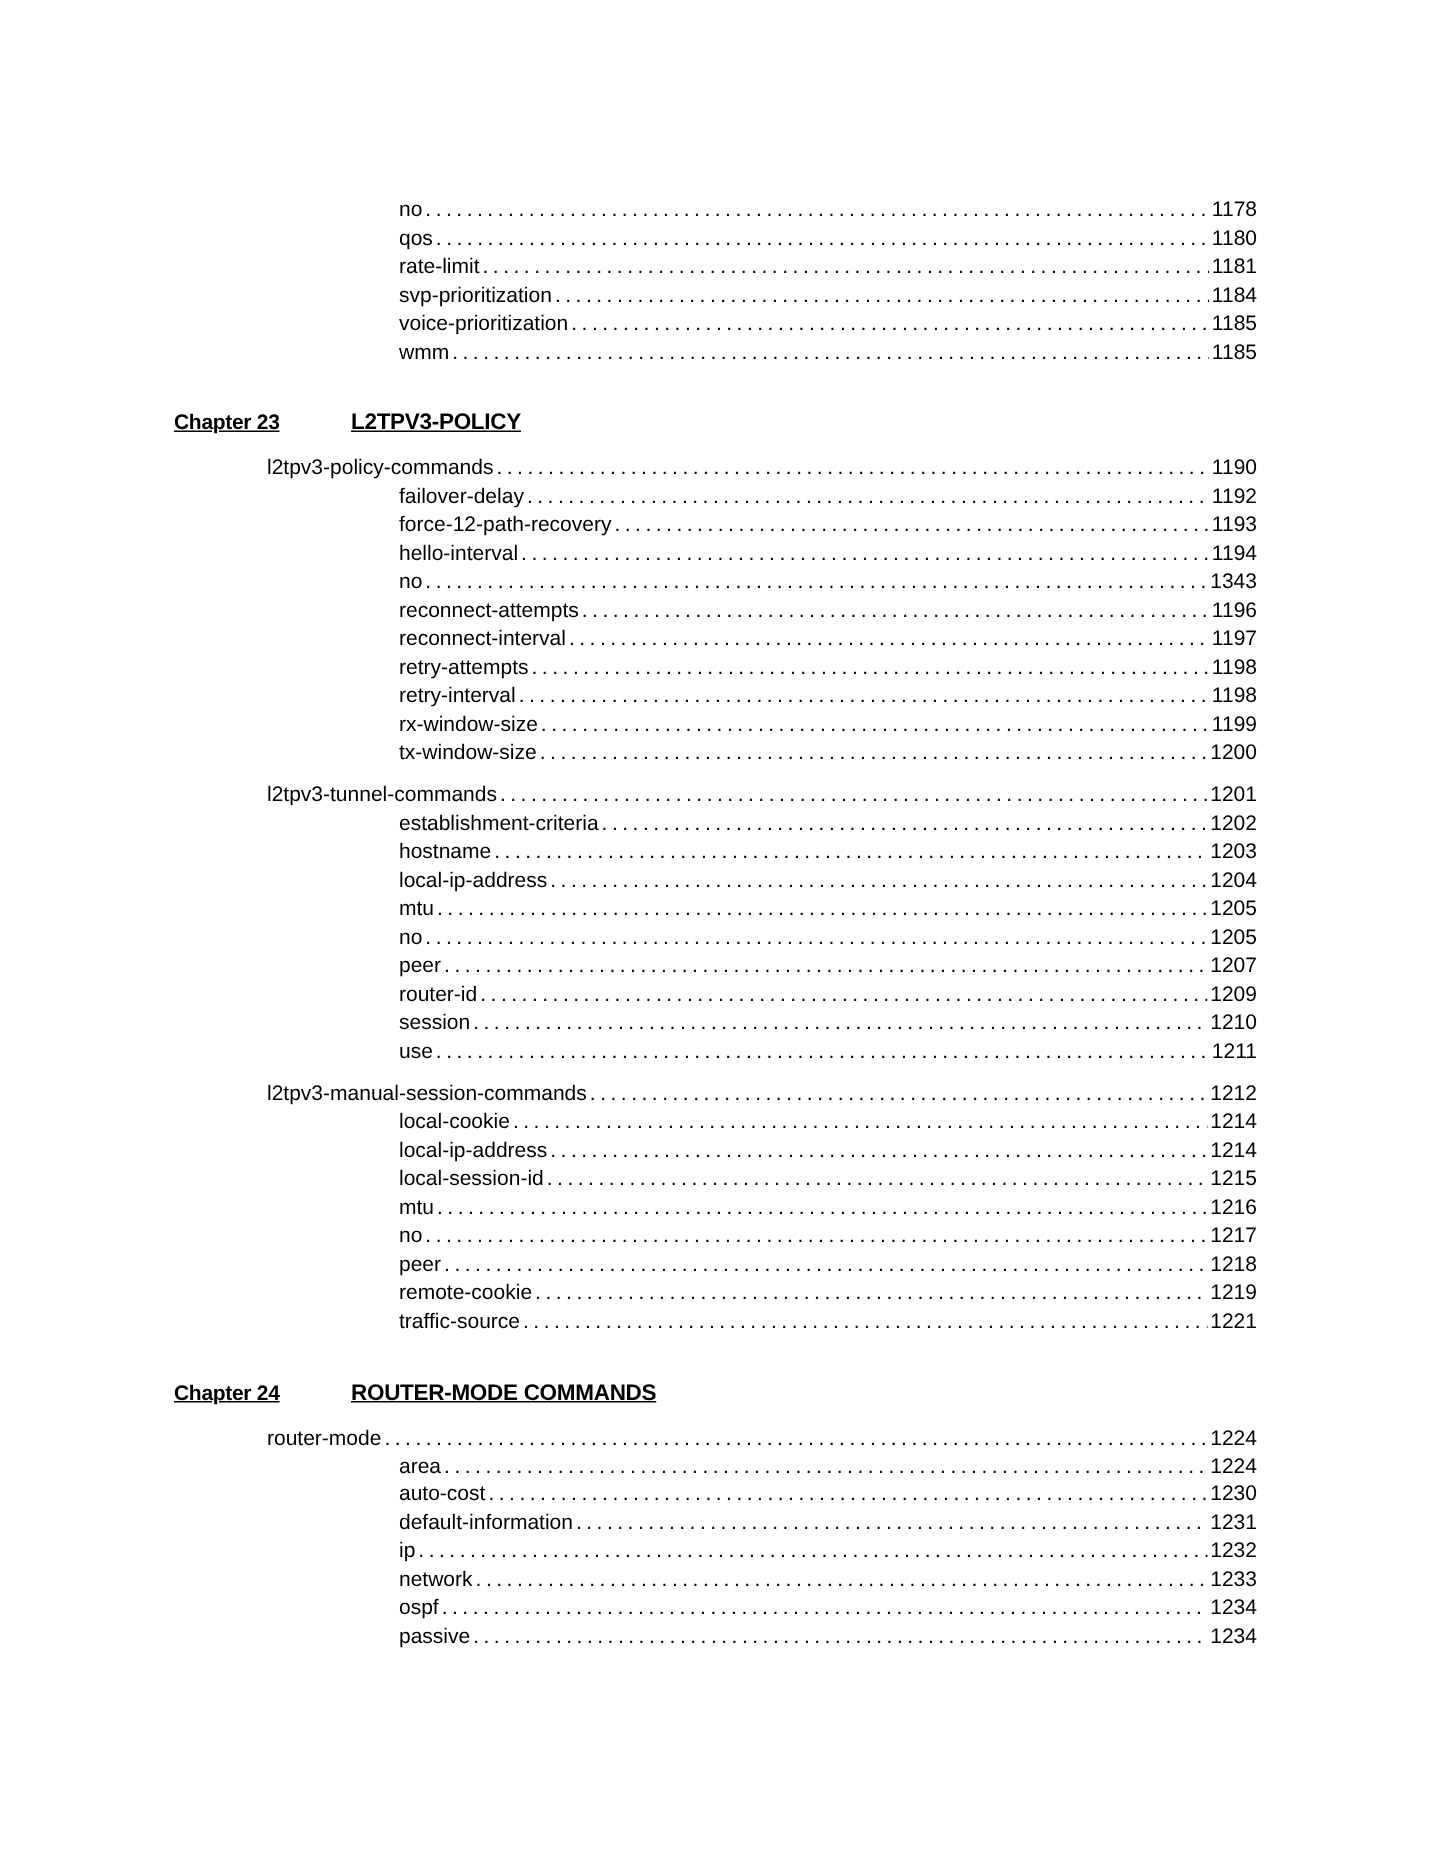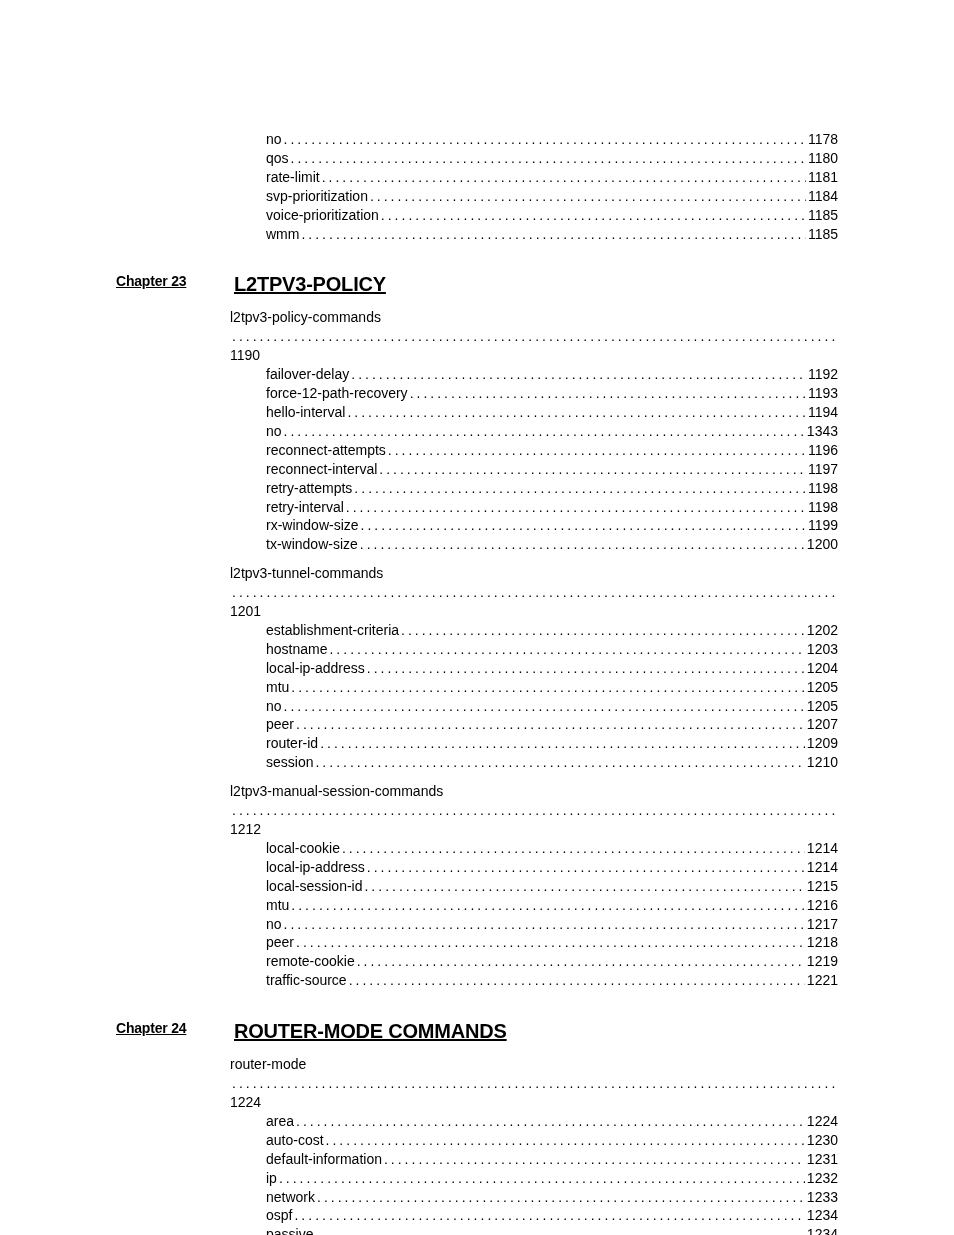--- a/index.html
+++ b/index.html
@@ -21,35 +21,35 @@
   }
   .chapter-label {
     width: 118px;
     flex-shrink: 0;
     font-weight: bold;
     font-size: 14px;
     letter-spacing: -0.2px;
   }
   .chapter-title {
     font-weight: bold;
-    font-size: 20px;
+    font-size: 15px;
     letter-spacing: -0.2px;
   }
   .toc-group {
     margin-bottom: 10px;
   }
   .toc-line {
     display: flex;
     align-items: baseline;
     font-size: 14px;
     line-height: 18.9px;
     white-space: nowrap;
     overflow: hidden;
   }
-  .toc-line.level1 { margin-left: 114px; flex-direction: column; }
+  .toc-line.level1 { margin-left: 62px; }
   .toc-line.level2 { margin-left: 150px; }
   .toc-text {
     flex-shrink: 0;
   }
   .toc-dots {
     flex: 1 1 auto;
     overflow: hidden;
     letter-spacing: 3px;
     color: #000;
     font-size: 14px;
@@ -202,20 +202,25 @@
       <div class="toc-line level2">
         <span class="toc-text">router-id </span>
         <span class="toc-dots"></span>
         <span class="toc-page">1209</span>
       </div>
       <div class="toc-line level2">
         <span class="toc-text">session </span>
         <span class="toc-dots"></span>
         <span class="toc-page">1210</span>
       </div>
+      <div class="toc-line level2">
+        <span class="toc-text">use </span>
+        <span class="toc-dots"></span>
+        <span class="toc-page">1211</span>
+      </div>
     </div>
     <div class="toc-group">
       <div class="toc-line level1">
         <span class="toc-text">l2tpv3-manual-session-commands </span>
         <span class="toc-dots"></span>
         <span class="toc-page">1212</span>
       </div>
       <div class="toc-line level2">
         <span class="toc-text">local-cookie </span>
         <span class="toc-dots"></span>

